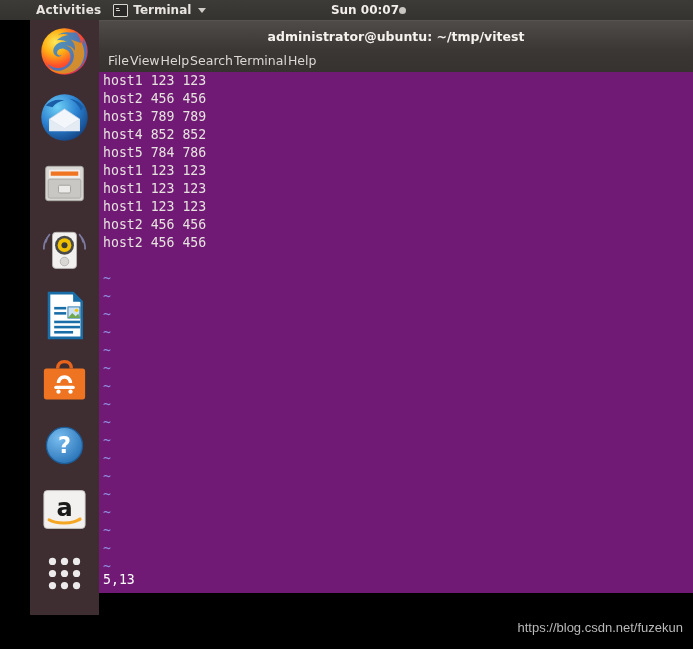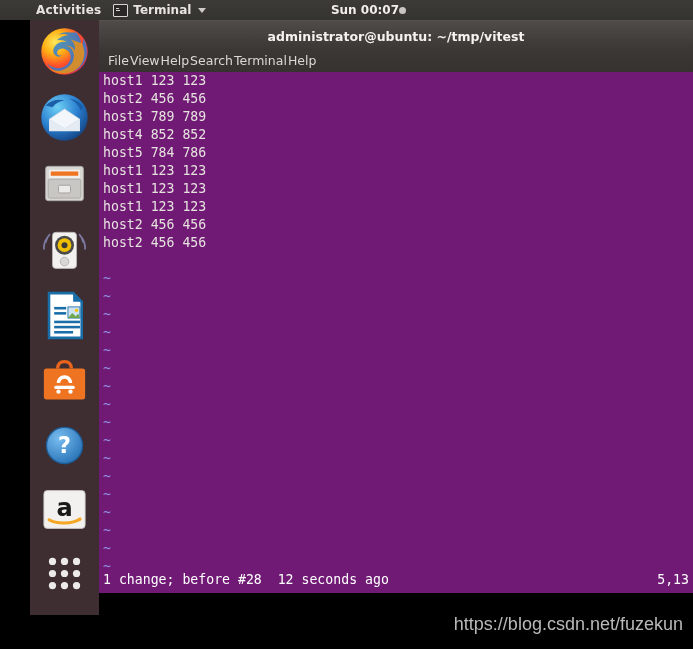--- a/index.html
+++ b/index.html
@@ -196,21 +196,21 @@
     justify-content: space-between;
     white-space: pre;
   }
 
   
   #watermark {
     position: absolute;
     right: 10px;
     bottom: 14px;
     color: #b9b9b9;
-    font-size: 18px;
+    font-size: 13px;
     font-family: "Liberation Sans", sans-serif;
   }
 </style>
 </head>
 <body>
 
 <div id="desktop">
 
   <div id="topbar">
     <div class="tb-left">
@@ -361,21 +361,20 @@
       <span class="menu-item">View</span>
       <span class="menu-item">Help</span>
       <span class="menu-item">Search</span>
       <span class="menu-item">Terminal</span>
       <span class="menu-item">Help</span>
     </div>
 
     <div id="term-body">
       <div id="term-screen"><div class="term-line">host1 123 123</div><div class="term-line">host2 456 456</div><div class="term-line">host3 789 789</div><div class="term-line">host4 852 852</div><div class="term-line">host5 784 786</div><div class="term-line">host1 123 123</div><div class="term-line">host1 123 123</div><div class="term-line">host1 123 123</div><div class="term-line">host2 456 456</div><div class="term-line">host2 456 456</div><div class="term-line"> </div><div class="term-line tilde">~</div><div class="term-line tilde">~</div><div class="term-line tilde">~</div><div class="term-line tilde">~</div><div class="term-line tilde">~</div><div class="term-line tilde">~</div><div class="term-line tilde">~</div><div class="term-line tilde">~</div><div class="term-line tilde">~</div><div class="term-line tilde">~</div><div class="term-line tilde">~</div><div class="term-line tilde">~</div><div class="term-line tilde">~</div><div class="term-line tilde">~</div><div class="term-line tilde">~</div><div class="term-line tilde">~</div><div class="term-line tilde">~</div></div>
       <div id="status-line">
-        <span>1 change; before #28  12 seconds ago</span>
         <span>5,13</span>
       </div>
     </div>
 
   </div>
 
   <div id="watermark">https://blog.csdn.net/fuzekun</div>
 
 </div>
 

